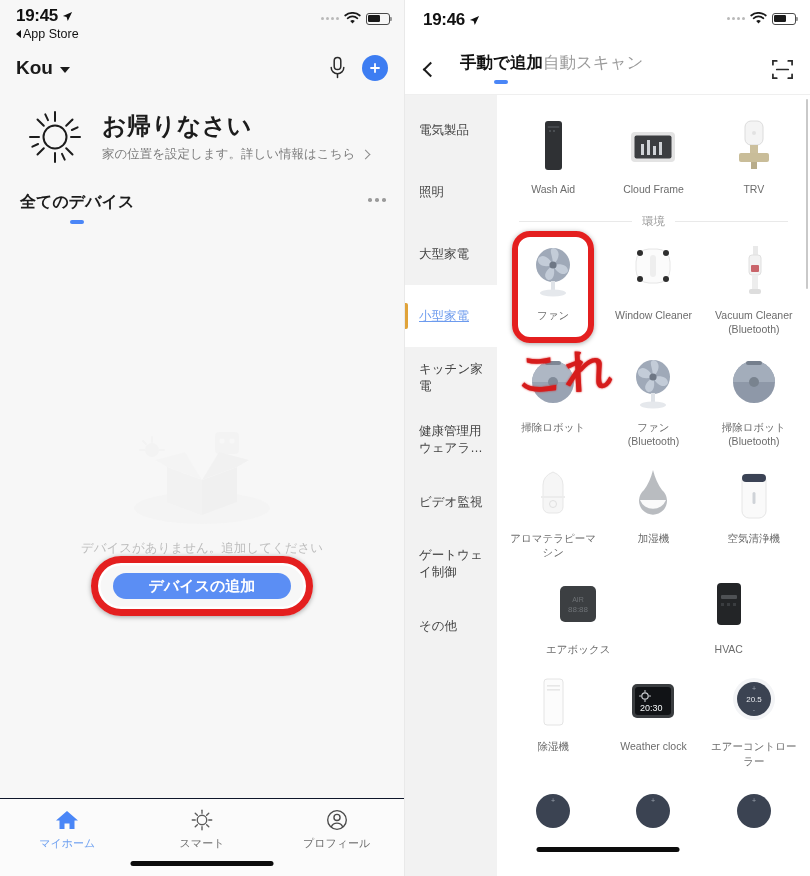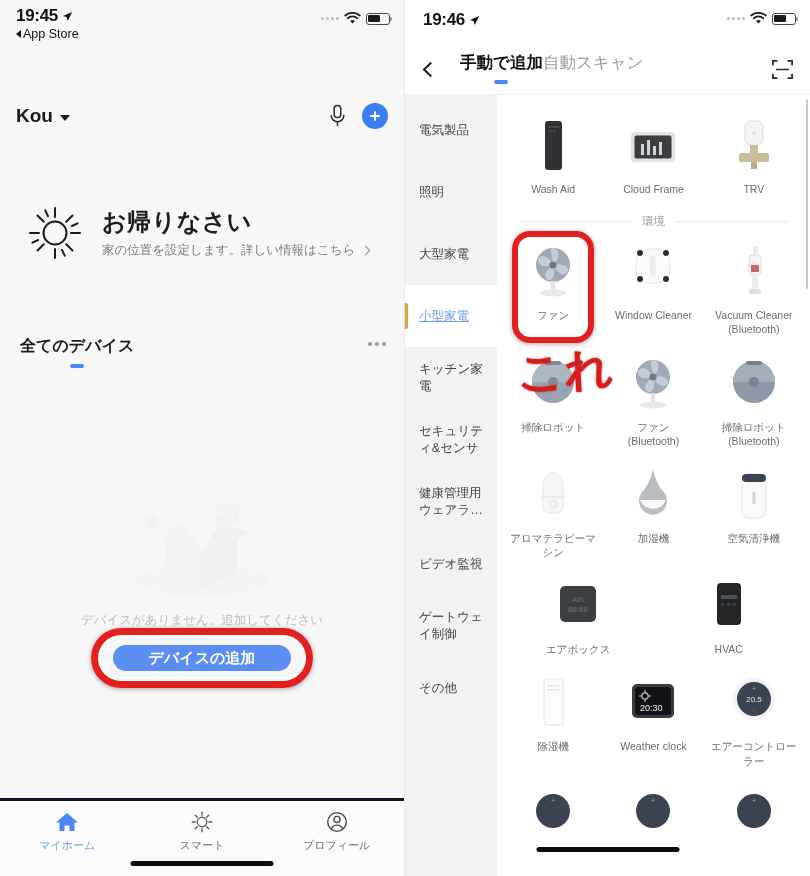--- a/index.html
+++ b/index.html
@@ -10,21 +10,21 @@
     overflow: hidden;
   }
   .screens { display: flex; width: 810px; height: 876px; }
 
   
   .phone-left {
     width: 405px; height: 876px;
     background: #f7f7f7;
     position: relative;
     border-right: 1px solid #e9e9e9;
-    display: flex; flex-direction: column; gap: 48px;
+    display: flex; flex-direction: column;
   }
   .statusbar {
     height: 46px; position: relative; flex: none;
     padding: 6px 16px 0 16px;
   }
   .sb-time {
     font-size: 17px; font-weight: bold; color: #111;
     letter-spacing: -0.3px;
     display: inline-flex; align-items: center; gap: 4px;
   }
@@ -129,21 +129,21 @@
     border: none;
   }
   .ring-red {
     position: absolute; border: 7px solid #e41f1f; border-radius: 999px;
     box-shadow: 0 0 0 2.5px #fff inset, 0 1px 5px rgba(0,0,0,0.35);
     pointer-events: none;
   }
   .ring-add { left: -22px; top: -17px; right: -22px; bottom: -17px; }
 
   .tabbar {
-    height: 78px; flex: none; border-top: 3px solid #0f172a;
+    height: 78px; flex: none; border-top: 1px solid #0f172a;
     background: #fbfbfb;
     display: flex; align-items: flex-start; padding-top: 10px;
   }
   .tabitem {
     flex: 1; display: flex; flex-direction: column;
     align-items: center; gap: 5px;
   }
   .tabitem .tl { font-size: 11px; color: #6e6e6e; }
   .tabitem.active .tl { color: #6ea0f0; }
   .home-indicator {
@@ -449,23 +449,20 @@
         <div class="cat">
             <span>大型家電</span>
           </div>
         <div class="cat active">
             <span>小型家電</span>
           </div>
         <div class="cat">
             <span>キッチン家電</span>
           </div>
         <div class="cat">
-            <span>セキュリティ&amp;センサ</span>
-          </div>
-        <div class="cat">
             <span>健康管理用ウェアラ…</span>
           </div>
         <div class="cat">
             <span>ビデオ監視</span>
           </div>
         <div class="cat">
             <span>ゲートウェイ制御</span>
           </div>
         <div class="cat">
             <span>その他</span>

